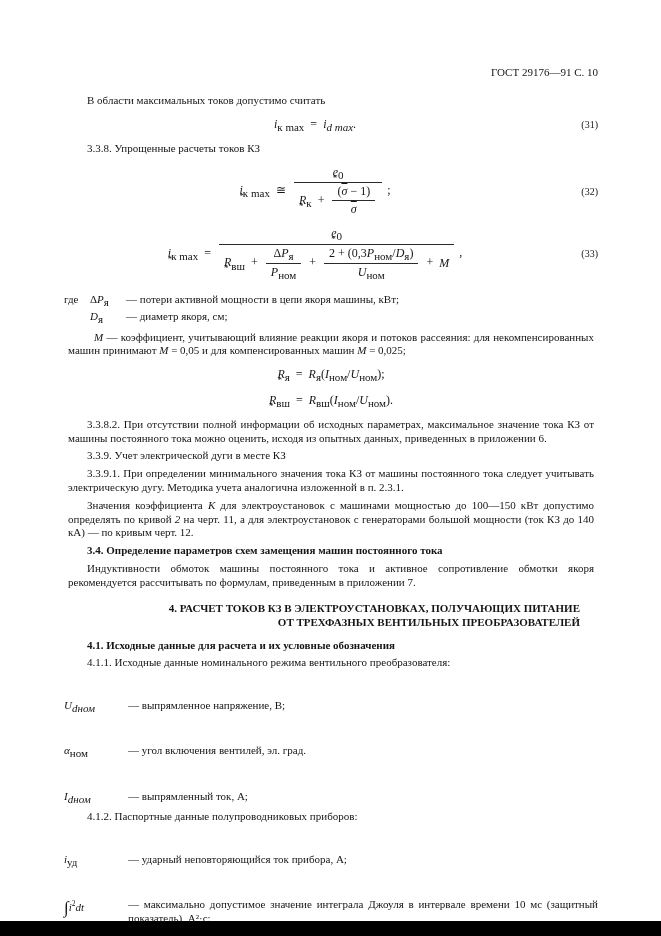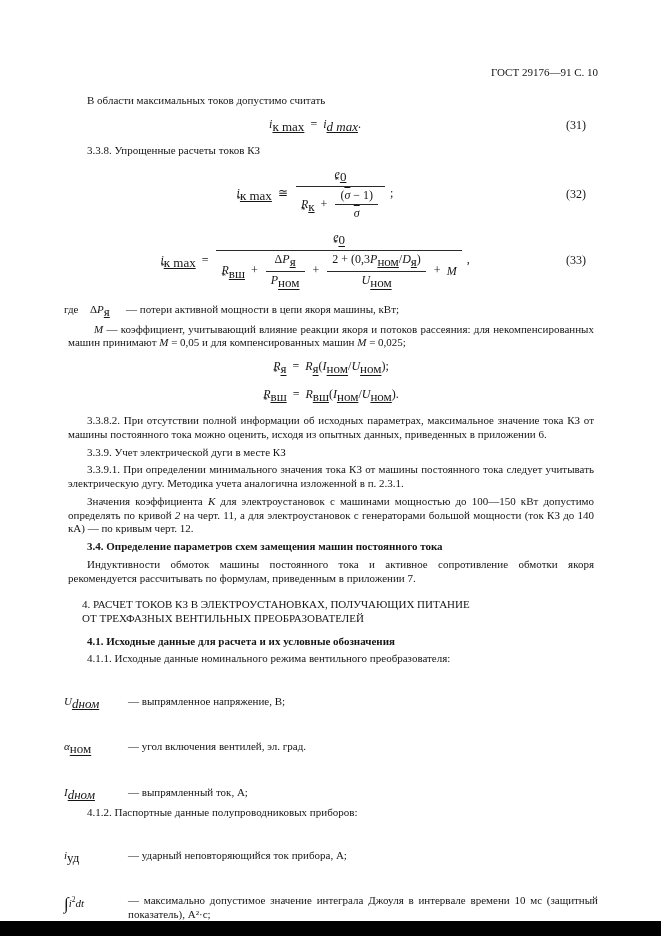--- a/index.html
+++ b/index.html
@@ -5,35 +5,35 @@
   html,body{margin:0;padding:0;background:#e8e8e4;}
   .page{position:relative;width:661px;height:936px;background:#fff;overflow:hidden;
         font-family:"Liberation Serif","DejaVu Serif",serif;color:#151515;}
   .content{position:absolute;left:64px;top:66px;width:534px;}
   .hdr{font-weight:400;font-size:11px;text-align:right;margin-bottom:16px;}
   p{margin:4px;font-size:11px;line-height:13.8px;text-align:justify;}
   .ind{text-indent:19px;}
   .b{font-weight:700;}
   .it{font-style:italic;}
   .ovl{text-decoration:overline;}
-  sub{font-size:13px;text-decoration:underline;}
+  sub{font-size:11px;}
   sup{font-size:7.5px;}
   .formula{font-size:12px;white-space:nowrap;}
   .frac{display:inline-block;vertical-align:middle;text-align:center;margin:0 2px;}
   .frac>.num{display:block;padding:0 5px 1px;border-bottom:1px solid #2a2a2a;}
   .frac>.den{display:block;padding:1px 5px 0;}
   .op{padding:0 3px;}
   .pu{position:relative;display:inline-block;}
   .pu>.st{position:absolute;left:0;top:8px;font-size:9px;font-style:normal;}
   .frow{display:flex;align-items:center;margin:9px 0;}
   .frow.center{justify-content:center;}
   .frow.tight{margin:5px 0 11px;}
   .fspace{flex:1;}
-  .fnum{font-size:12px;min-width:32px;text-align:left;}
-  .h4{font-weight:400;text-align:left;font-size:11px;line-height:14.5px;margin:11px 18px 9px;}
+  .fnum{font-size:10px;min-width:32px;text-align:right;}
+  .h4{font-weight:700;text-align:right;font-size:11px;line-height:14.5px;margin:11px 18px 9px;}
   .defrow{display:flex;font-size:11px;line-height:14px;margin-top:28px;}
   .dterm{width:64px;flex:none;}
   .dtext{flex:1;text-align:justify;}
   .intsign{font-size:17px;vertical-align:-2px;}
   .wrow{display:flex;font-size:11px;line-height:13.8px;}
   .wlead{width:26px;flex:none;}
   .wterm{width:36px;flex:none;}
   .wtext{flex:1;text-align:justify;}
   .footer-bar{position:absolute;left:0;bottom:0;width:100%;height:15px;background:#000;}
 </style>
@@ -110,20 +110,25 @@
       </span>
       <span class="fspace"></span>
       <span class="fnum">(33)</span>
     </div>
 
     <div class="wrow">
       <span class="wlead">где</span>
       <span class="wterm"><span>Δ</span><span class="it">P</span><sub>я</sub></span>
       <span class="wtext">— потери активной мощности в цепи якоря машины, кВт;</span>
     </div>
+    <div class="wrow">
+      <span class="wlead"></span>
+      <span class="wterm"><span class="it">D</span><sub>я</sub></span>
+      <span class="wtext">— диаметр якоря, см;</span>
+    </div>
 
     <p><span class="wlead" style="display:inline-block"></span><span class="it">М</span><span> — коэффициент, учитывающий влияние реакции якоря и потоков рассеяния: для некомпенсированных машин принимают </span><span class="it">М</span><span> = 0,05 и для компенсированных машин </span><span class="it">М</span><span> = 0,025;</span></p>
 
     <div class="frow center">
       <span class="formula">
         <span class="pu"><span class="it">R</span><span class="st">*</span></span><sub>я</sub>
         <span class="op">=</span>
         <span class="it">R</span><sub>я</sub><span>(</span><span class="it">I</span><sub>ном</sub><span>/</span><span class="it">U</span><sub>ном</sub><span>);</span>
       </span>
     </div>

